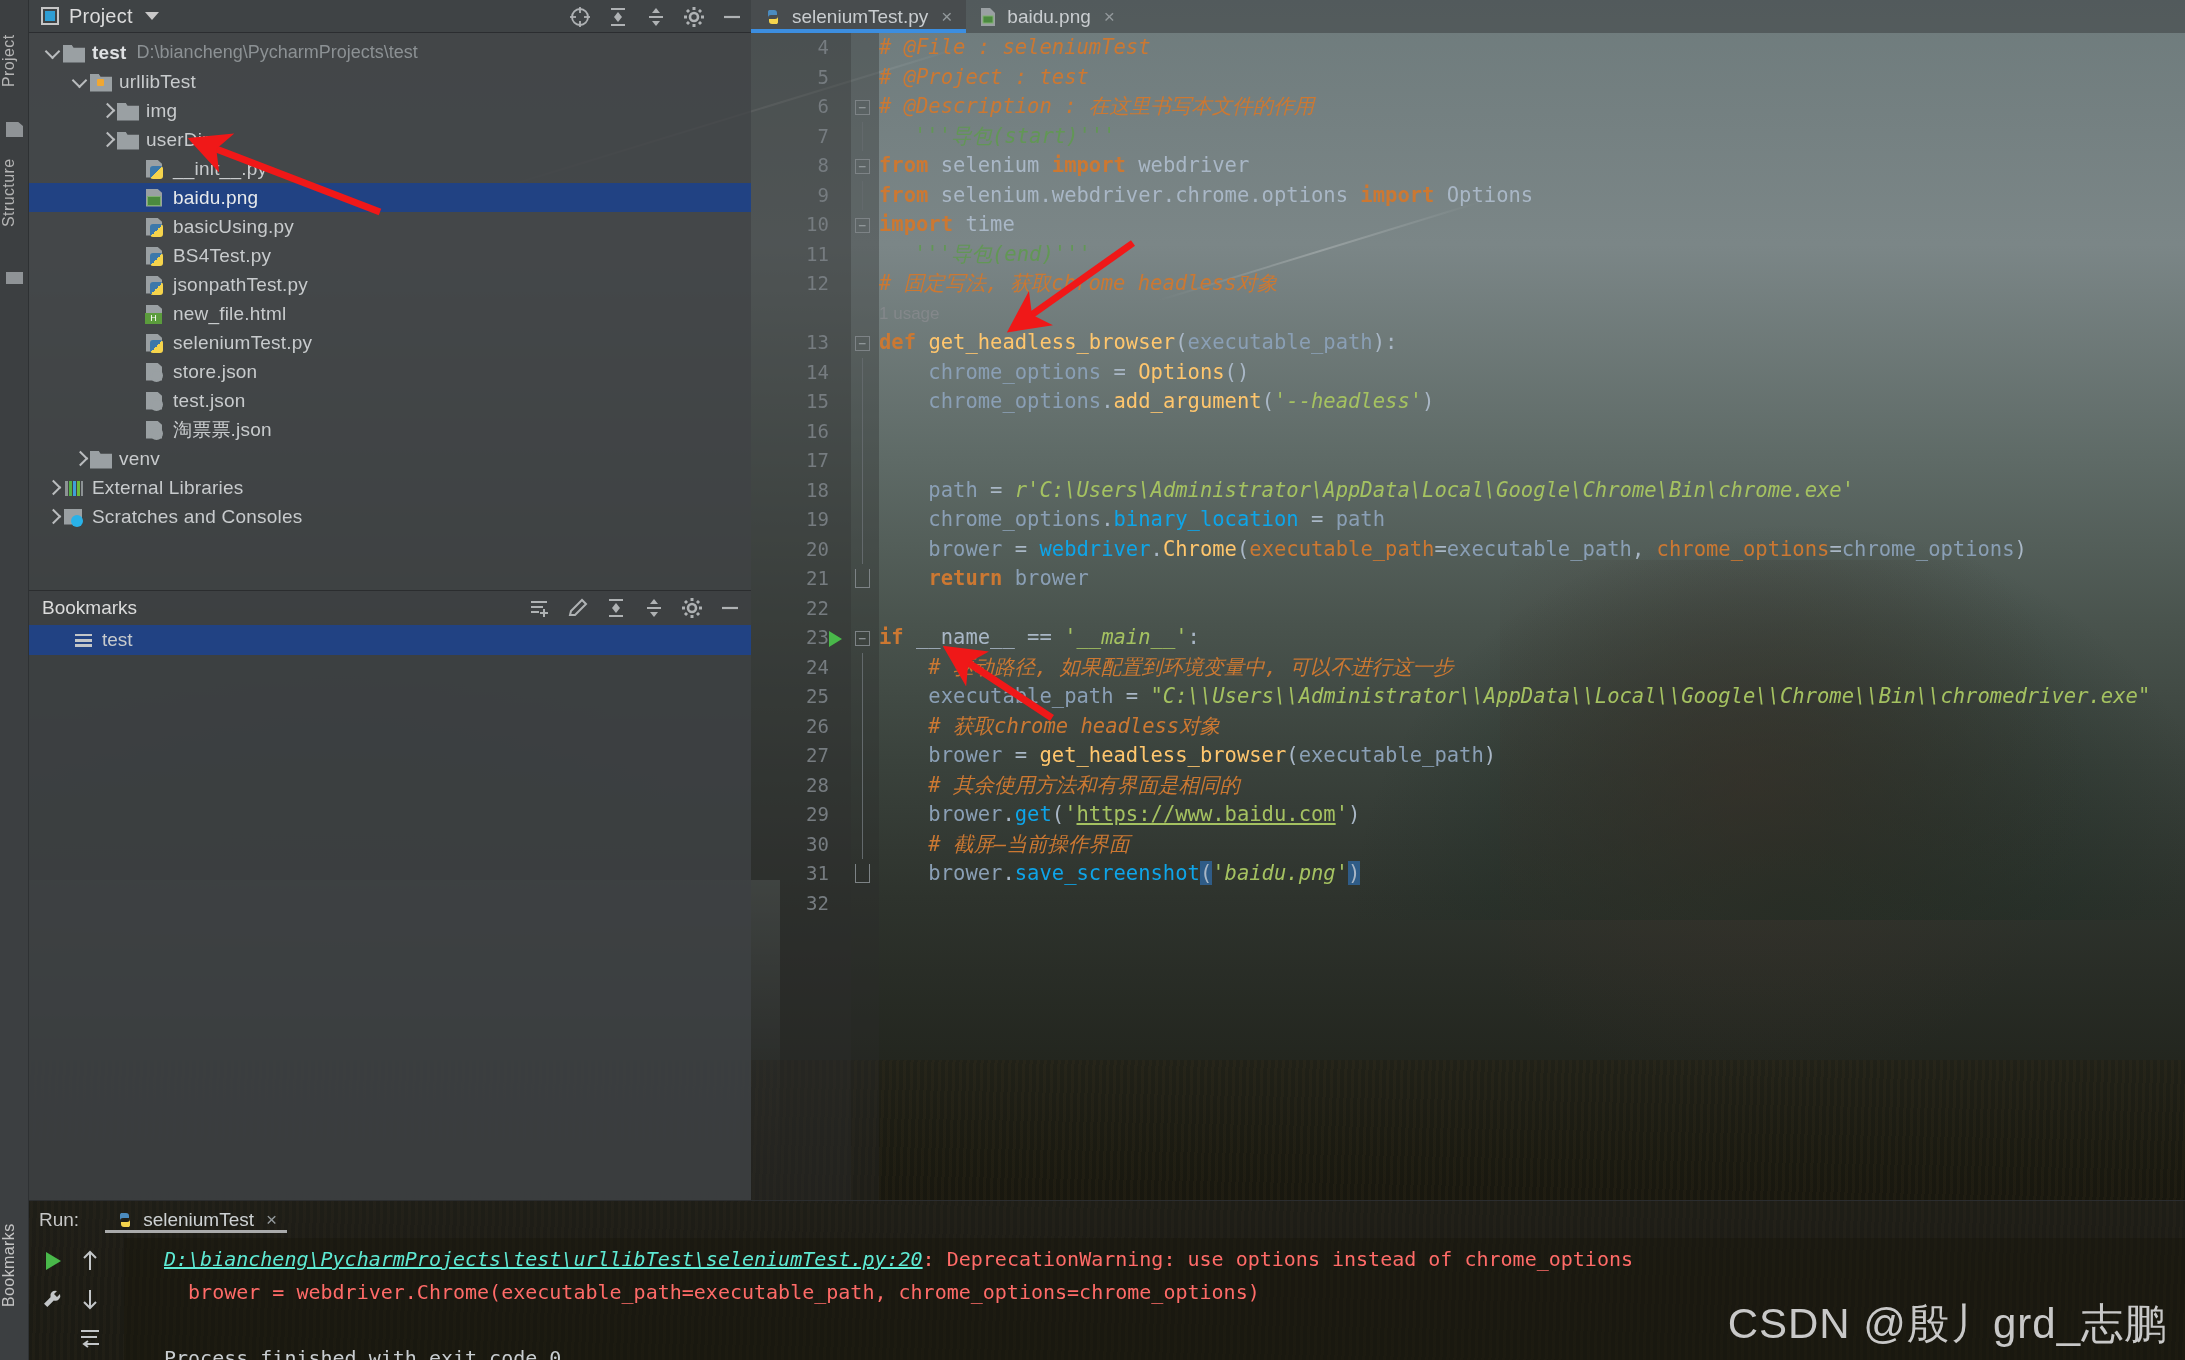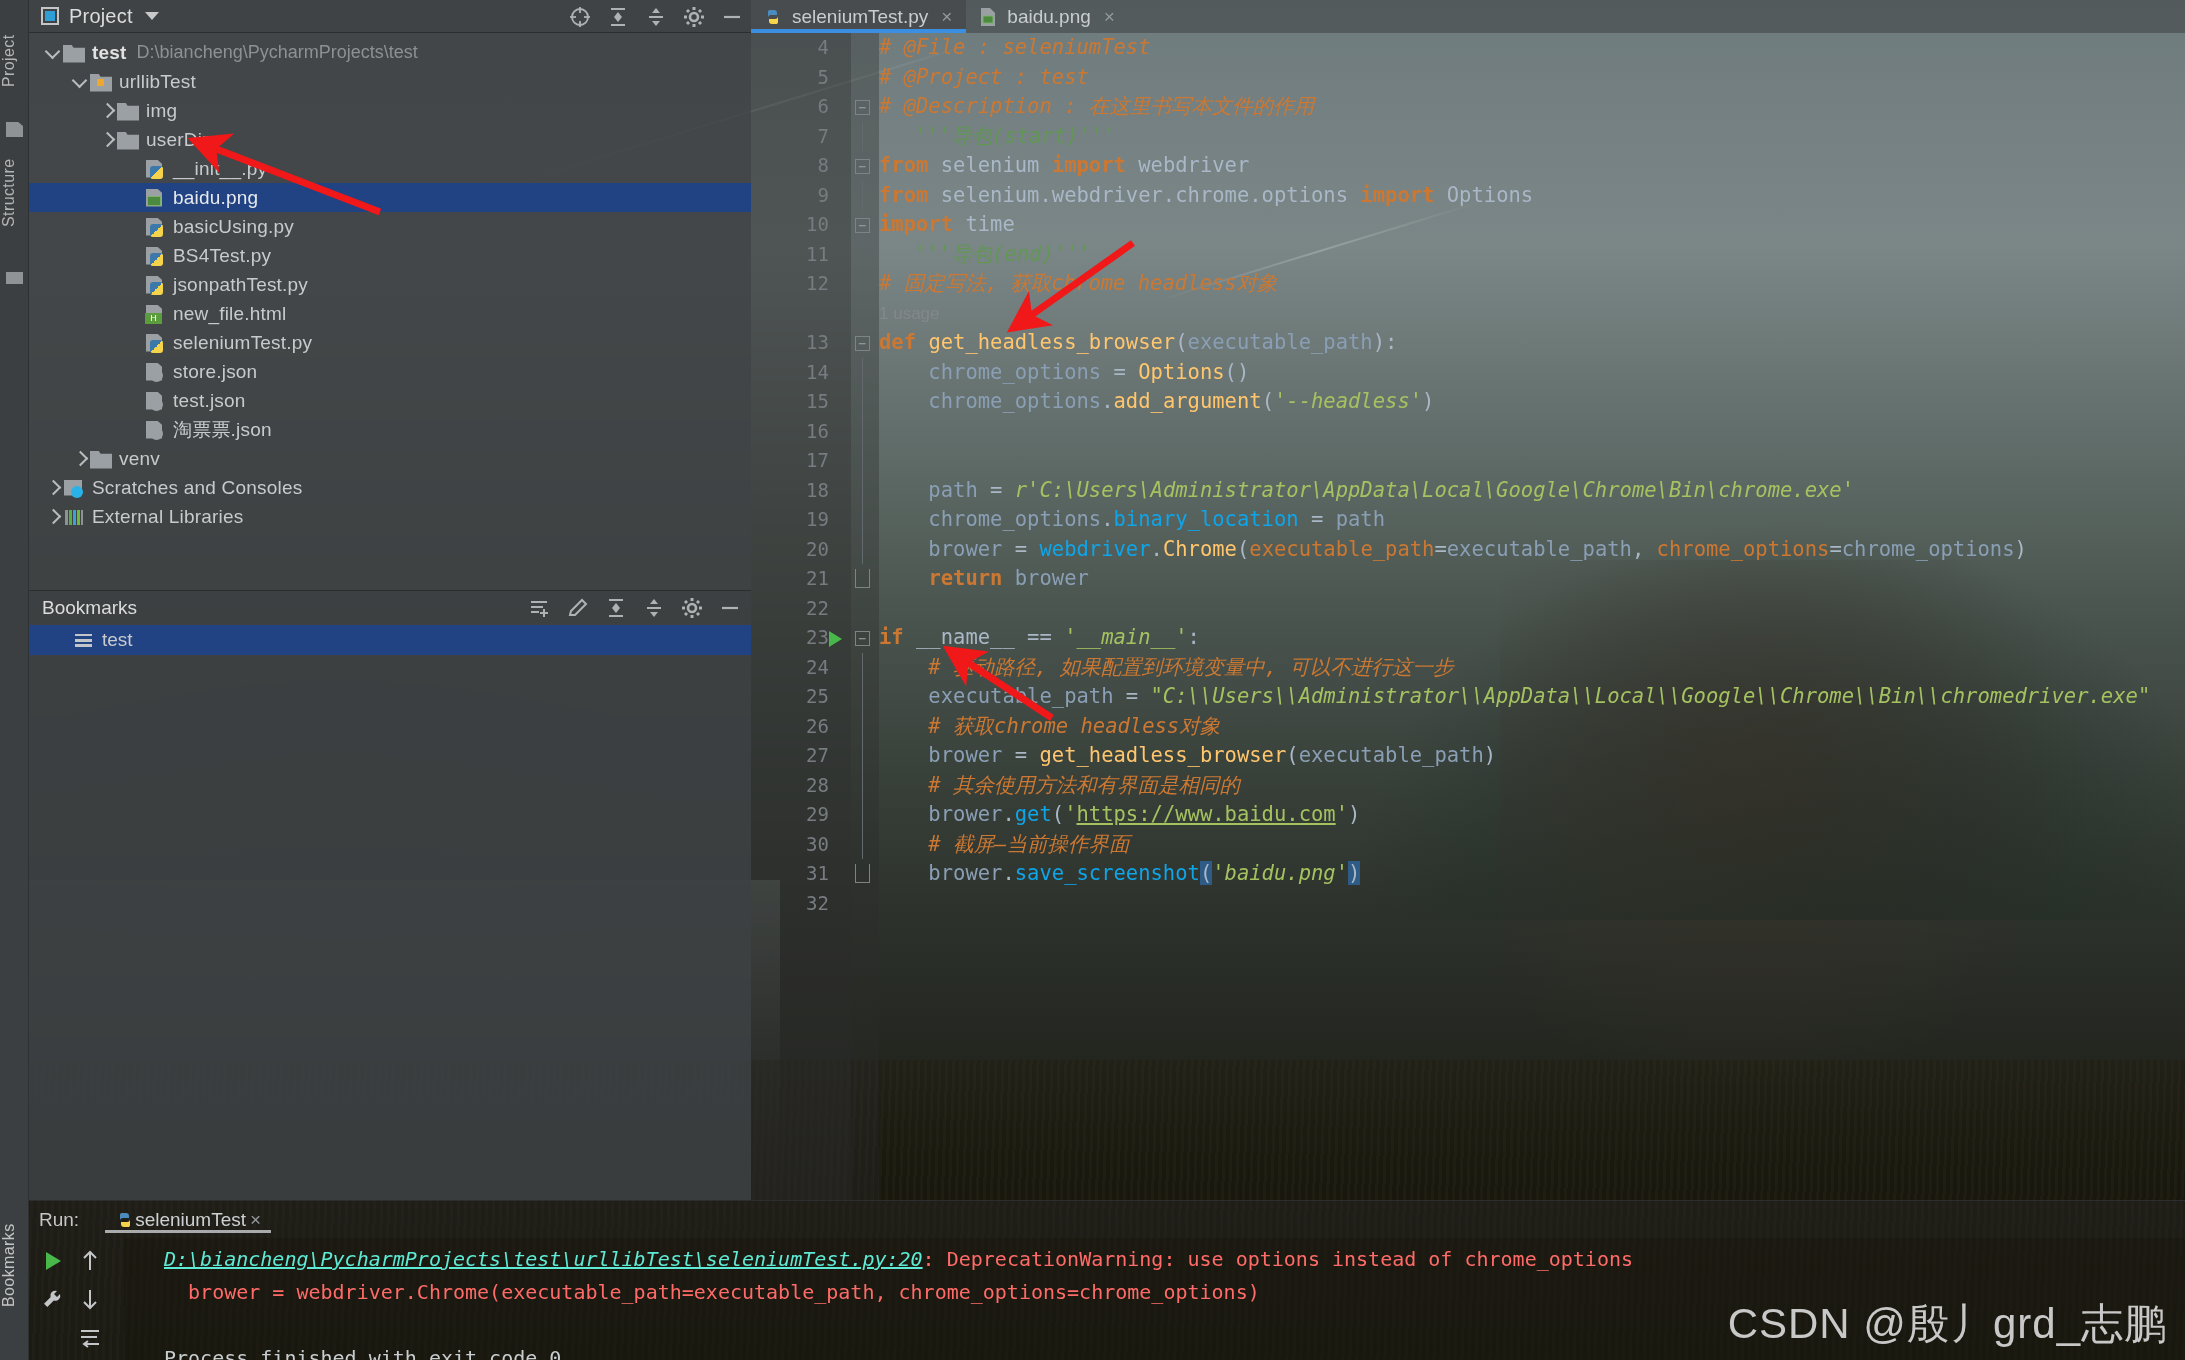--- a/index.html
+++ b/index.html
@@ -295,21 +295,21 @@
   
   .run-panel {
     position: absolute; left: 29px; top: 1200px; right: 0; height: 160px;
     z-index: 8;
     background: rgba(45,45,45,.30);
     border-top: 1px solid #2b2d2f;
   }
   .run-head { position: relative; height: 37px; display: flex; align-items: center; }
   .run-label { color: #c6c6c6; font-size: 19px; margin-left: 10px; }
   .run-tab {
-    display: flex; align-items: center; gap: 0;
+    display: flex; align-items: center; gap: 8px;
     margin-left: 26px; padding: 0 10px; position: relative;
     color: #cdd1d3; font-size: 19px;
   }
   .run-tab::after {
     content: ""; position: absolute; left: 0; right: 0; bottom: -2px;
     height: 3px; background: #a9aaab;
   }
   .run-side {
     position: absolute; left: 0; top: 37px; width: 95px; bottom: 0;
   }
@@ -543,32 +543,32 @@
           <span class="twisty"></span>
           <span class="node-icon">
             <span class="ic-folder" style="position:absolute;inset:0"></span>
           </span>
           <span class="node-label">venv</span>
         </div>
         <div class="tree-row">
           <span style="display:inline-block;width:14px"></span>
           <span class="twisty"></span>
           <span class="node-icon">
+            <span class="ic-lib"></span>
+          </span>
+          <span class="node-label">External Libraries</span>
+        </div>
+        <div class="tree-row">
+          <span style="display:inline-block;width:14px"></span>
+          <span class="twisty"></span>
+          <span class="node-icon">
             <span class="ic-scratch"></span>
             <span class="ic-scratch-dot"></span>
           </span>
           <span class="node-label">Scratches and Consoles</span>
-        </div>
-        <div class="tree-row">
-          <span style="display:inline-block;width:14px"></span>
-          <span class="twisty"></span>
-          <span class="node-icon">
-            <span class="ic-lib"></span>
-          </span>
-          <span class="node-label">External Libraries</span>
         </div>
       </div>
   </div>
 
   <div class="bookmarks-panel">
     <div class="bm-header">
       <div class="bm-title">Bookmarks</div>
       <div class="bm-actions">
         <div class="hdr-ico">
           <svg width="22" height="22" viewBox="0 0 22 22">

